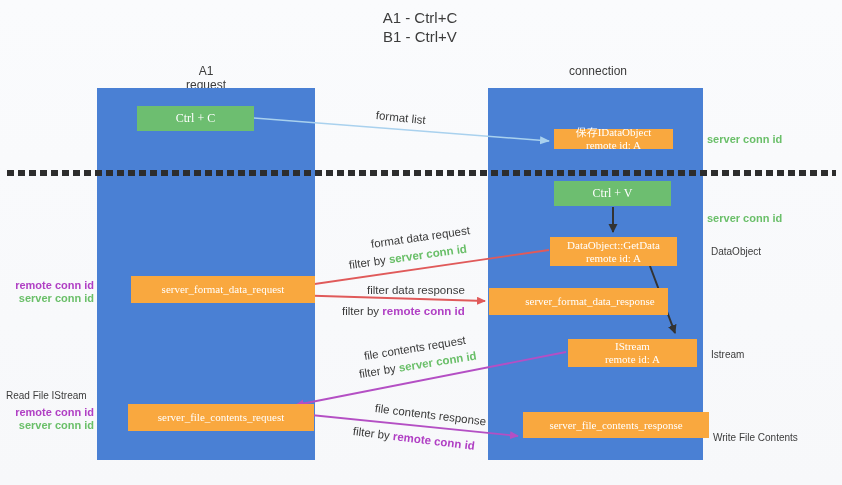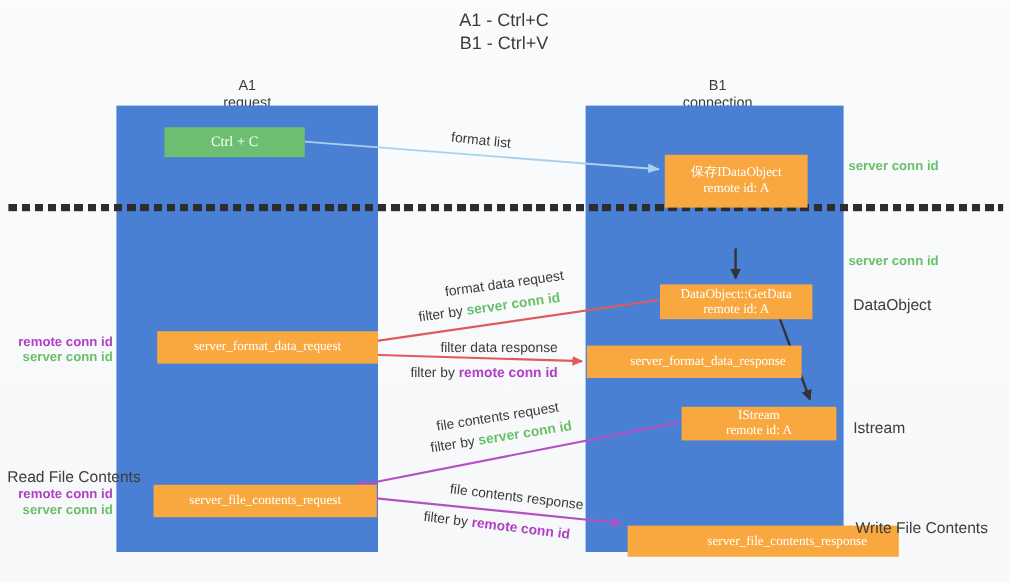--- a/index.html
+++ b/index.html
@@ -39,21 +39,21 @@
   }
   .box.green{background:var(--box-green);font-size:12px;}
   .box.orange{background:var(--box-orange);}
   svg.arrows{left:0;top:0;z-index:2;}
   .lbl{
     color:#3b3b3b;font-size:11.5px;white-space:nowrap;z-index:4;
     transform-origin:left center;
   }
   .green-txt{color:var(--text-green);font-weight:bold;}
   .purple-txt{color:var(--text-purple);font-weight:bold;}
-  .annot{font-size:13px;color:#3c3c3c;white-space:nowrap;z-index:4;}
+  .annot{font-size:10px;color:#3c3c3c;white-space:nowrap;z-index:4;}
   .annot.bold-green{color:var(--text-green);font-weight:bold;font-size:11px;}
   .conn-ids{
     text-align:right;font-size:11px;line-height:13px;
     white-space:nowrap;z-index:4;
   }
   .mk-blue{fill:var(--arrow-blue);}
   .mk-black{fill:var(--arrow-black);}
   .mk-red{fill:var(--arrow-red);}
   .mk-purple{fill:var(--arrow-purple);}
   .st-blue{stroke:var(--arrow-blue);stroke-width:1.6;fill:none;}
@@ -69,21 +69,20 @@
   <div class="abs title">
     <div>A1 - Ctrl+C</div>
     <div>B1 - Ctrl+V</div>
   </div>
 
   <div class="abs col-header" style="left:146px;width:120px;">
     <div>A1</div>
     <div>request</div>
   </div>
   <div class="abs col-header" style="left:528px;width:140px;">
-    <div>B1</div>
     <div>connection</div>
   </div>
 
   <div class="abs col-rect" style="left:97px;width:218px;"></div>
   <div class="abs col-rect" style="left:488px;width:215px;"></div>
 
   <div class="abs divider"></div>
 
   <svg class="abs arrows" width="842" height="485" viewBox="0 0 842 485">
     <defs>
@@ -106,25 +105,28 @@
     <path class="st-red" d="M549,250 L294,287" marker-end="url(#ah-red)"></path>
     <path class="st-red" d="M289,295 L485,301" marker-end="url(#ah-red)"></path>
     <path class="st-purple" d="M566,352 L296,405" marker-end="url(#ah-purple)"></path>
     <path class="st-purple" d="M291,413 L518,436" marker-end="url(#ah-purple)"></path>
   </svg>
 
   <div class="abs box green" style="left:137px;top:106px;width:117px;height:25px;">
     <div>Ctrl + C</div>
   </div>
 
-  <div class="abs box orange" style="left:554px;top:129px;width:119px;height:44px;">
+  <div class="abs box orange" style="left:554px;top:129px;width:119px;height:20px;">
     <div>保存IDataObject</div>
     <div>remote id: A</div>
   </div>
 
+  <div class="abs box green" style="left:554px;top:181px;width:117px;height:25px;">
+    <div>Ctrl + V</div>
+  </div>
 
   <div class="abs box orange" style="left:550px;top:237px;width:127px;height:29px;">
     <div>DataObject::GetData</div>
     <div>remote id: A</div>
   </div>
 
   <div class="abs box orange" style="left:131px;top:276px;width:184px;height:27px;">
     <div>server_format_data_request</div>
   </div>
 
@@ -134,21 +136,21 @@
 
   <div class="abs box orange" style="left:568px;top:339px;width:129px;height:28px;">
     <div>IStream</div>
     <div>remote id: A</div>
   </div>
 
   <div class="abs box orange" style="left:128px;top:404px;width:186px;height:27px;">
     <div>server_file_contents_request</div>
   </div>
 
-  <div class="abs box orange" style="left:523px;top:438px;width:186px;height:26px;padding-left:40px;">
+  <div class="abs box orange" style="left:523px;top:412px;width:186px;height:26px;">
     <div>server_file_contents_response</div>
   </div>
 
   <div class="abs lbl" style="left:376px;top:109px;transform:rotate(6deg);">format list</div>
 
   <div class="abs lbl" style="left:371px;top:238px;transform:rotate(-8deg);">format data request</div>
   <div class="abs lbl" style="left:349px;top:259px;transform:rotate(-8deg);">
     <span>filter by</span>
     <span class="green-txt">server conn id</span>
   </div>
@@ -175,19 +177,19 @@
   <div class="abs annot bold-green" style="left:707px;top:212px;">server conn id</div>
   <div class="abs annot" style="left:711px;top:246px;">DataObject</div>
   <div class="abs annot" style="left:711px;top:349px;">Istream</div>
   <div class="abs annot" style="left:713px;top:432px;">Write File Contents</div>
 
   <div class="abs conn-ids" style="left:0px;top:279px;width:94px;">
     <div class="purple-txt">remote conn id</div>
     <div class="green-txt">server conn id</div>
   </div>
 
-  <div class="abs annot" style="left:6px;top:390px;">Read File Contents</div>
+  <div class="abs annot" style="left:6px;top:390px;">Read File IStream</div>
   <div class="abs conn-ids" style="left:0px;top:406px;width:94px;">
     <div class="purple-txt">remote conn id</div>
     <div class="green-txt">server conn id</div>
   </div>
 
 </div>
 
 </body></html>

